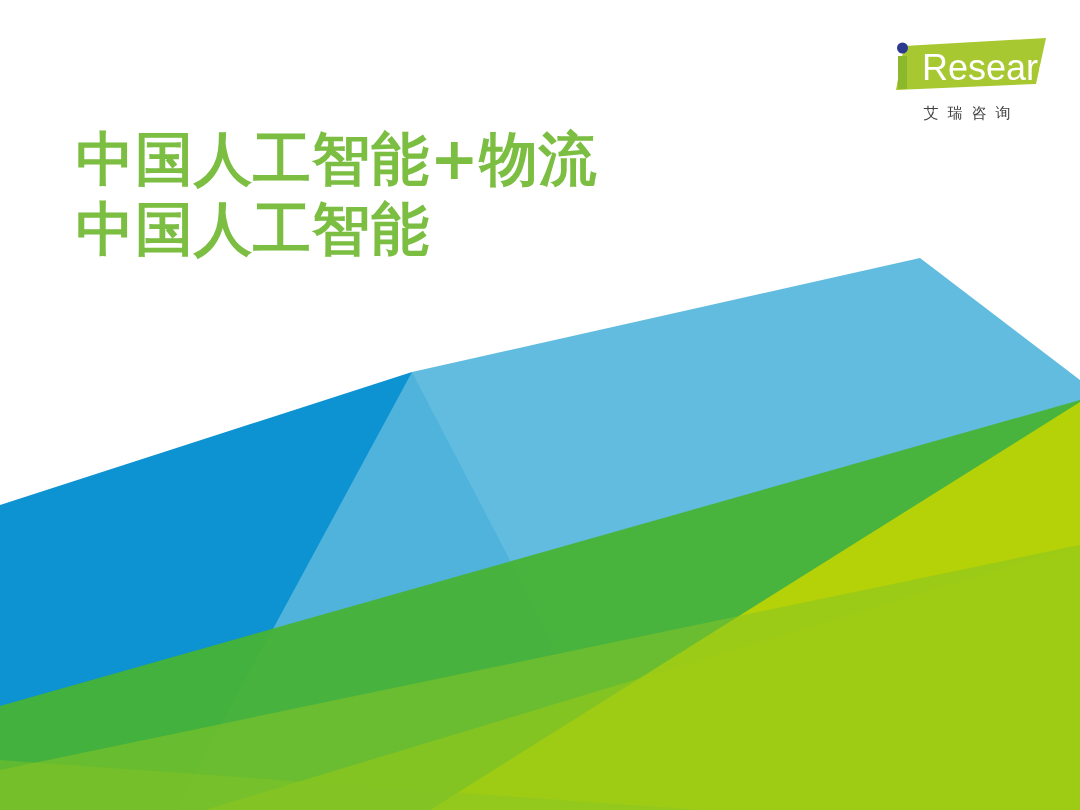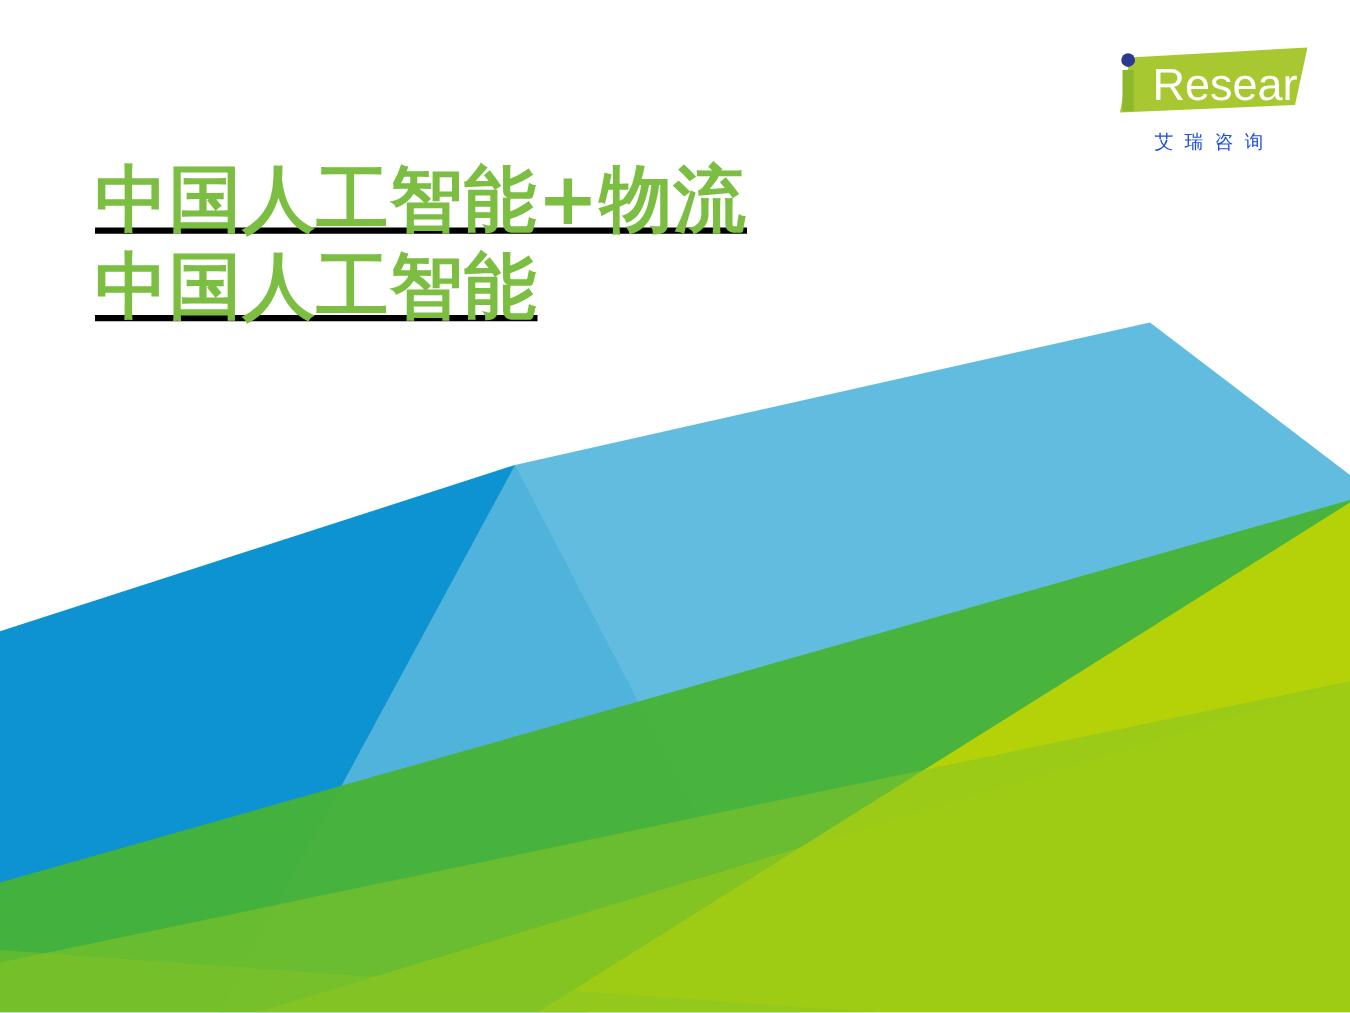--- a/index.html
+++ b/index.html
@@ -42,33 +42,32 @@
     height: 62px;
   }
   #logo-sub {
     position: absolute;
     left: 4px;
     top: 68px;
     width: 154px;
     text-align: center;
     font-size: 15px;
     letter-spacing: 9px;
-    color: #1d4ed8;
+    color: #404040;
     text-indent: 9px;
     white-space: nowrap;
     font-family: "DejaVu Sans", "Liberation Sans", sans-serif;
   }
 
   
   #title-wrap {
     position: absolute;
     left: 76px;
     top: 124px;
     width: 760px;
-    text-decoration: underline;
   }
   .title-line {
     font-size: 58px;
     line-height: 70px;
     font-weight: bold;
     color: #7cbe42;
     letter-spacing: 1px;
     white-space: nowrap;
     font-family: "DejaVu Sans", "Liberation Sans", sans-serif;
   }

